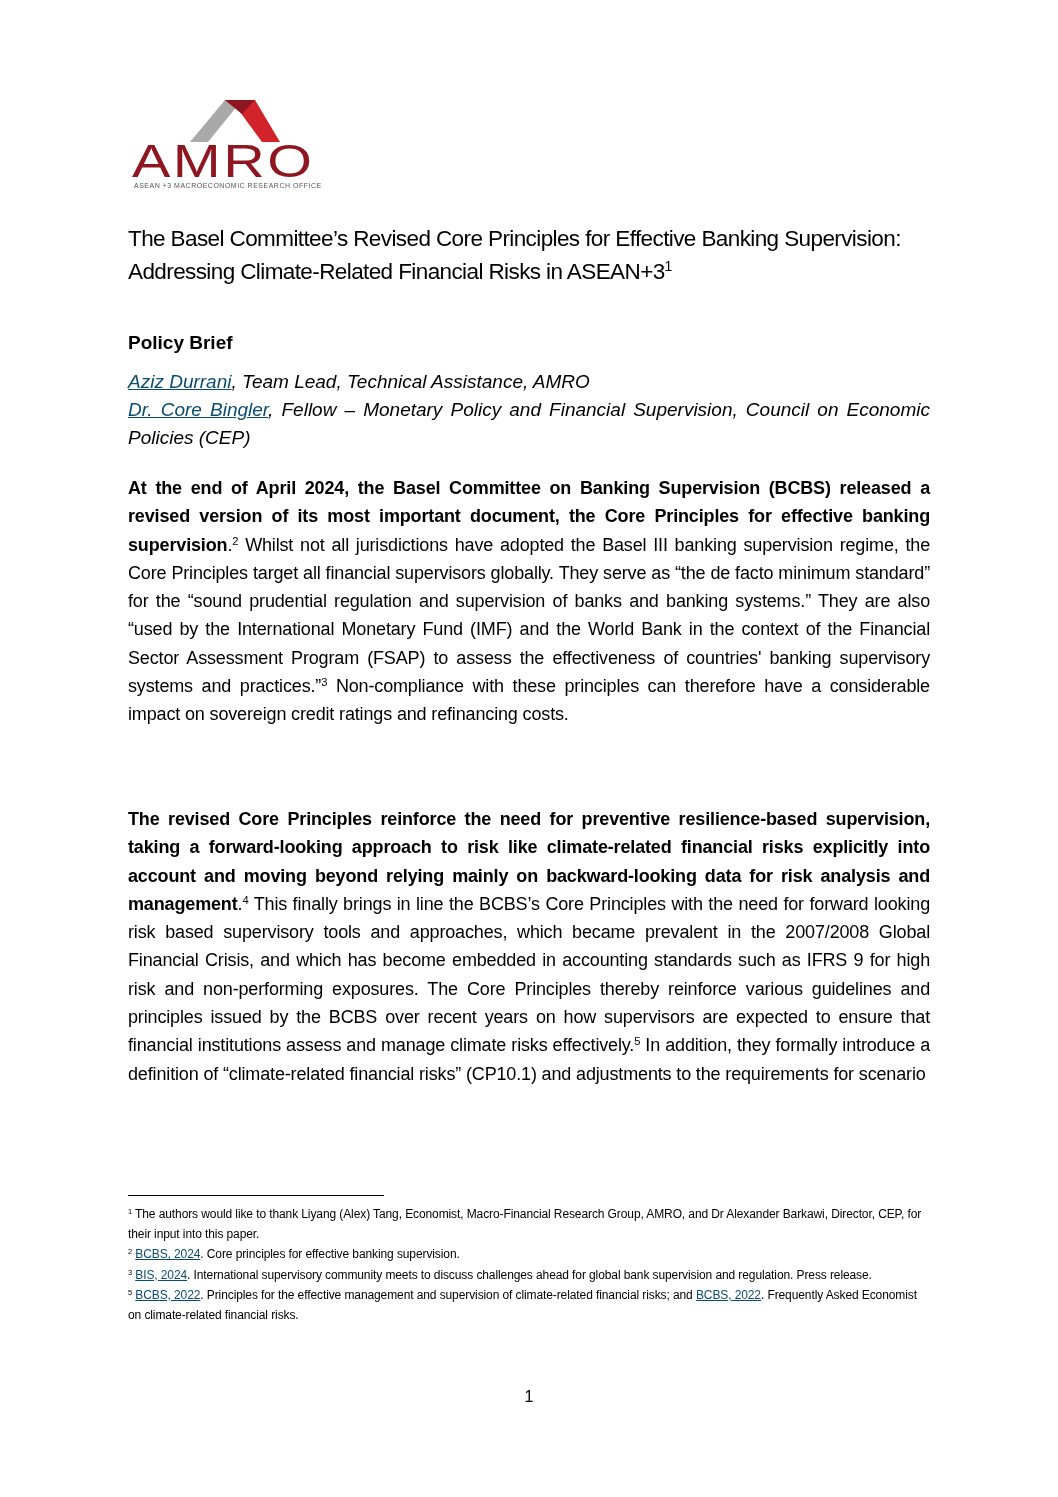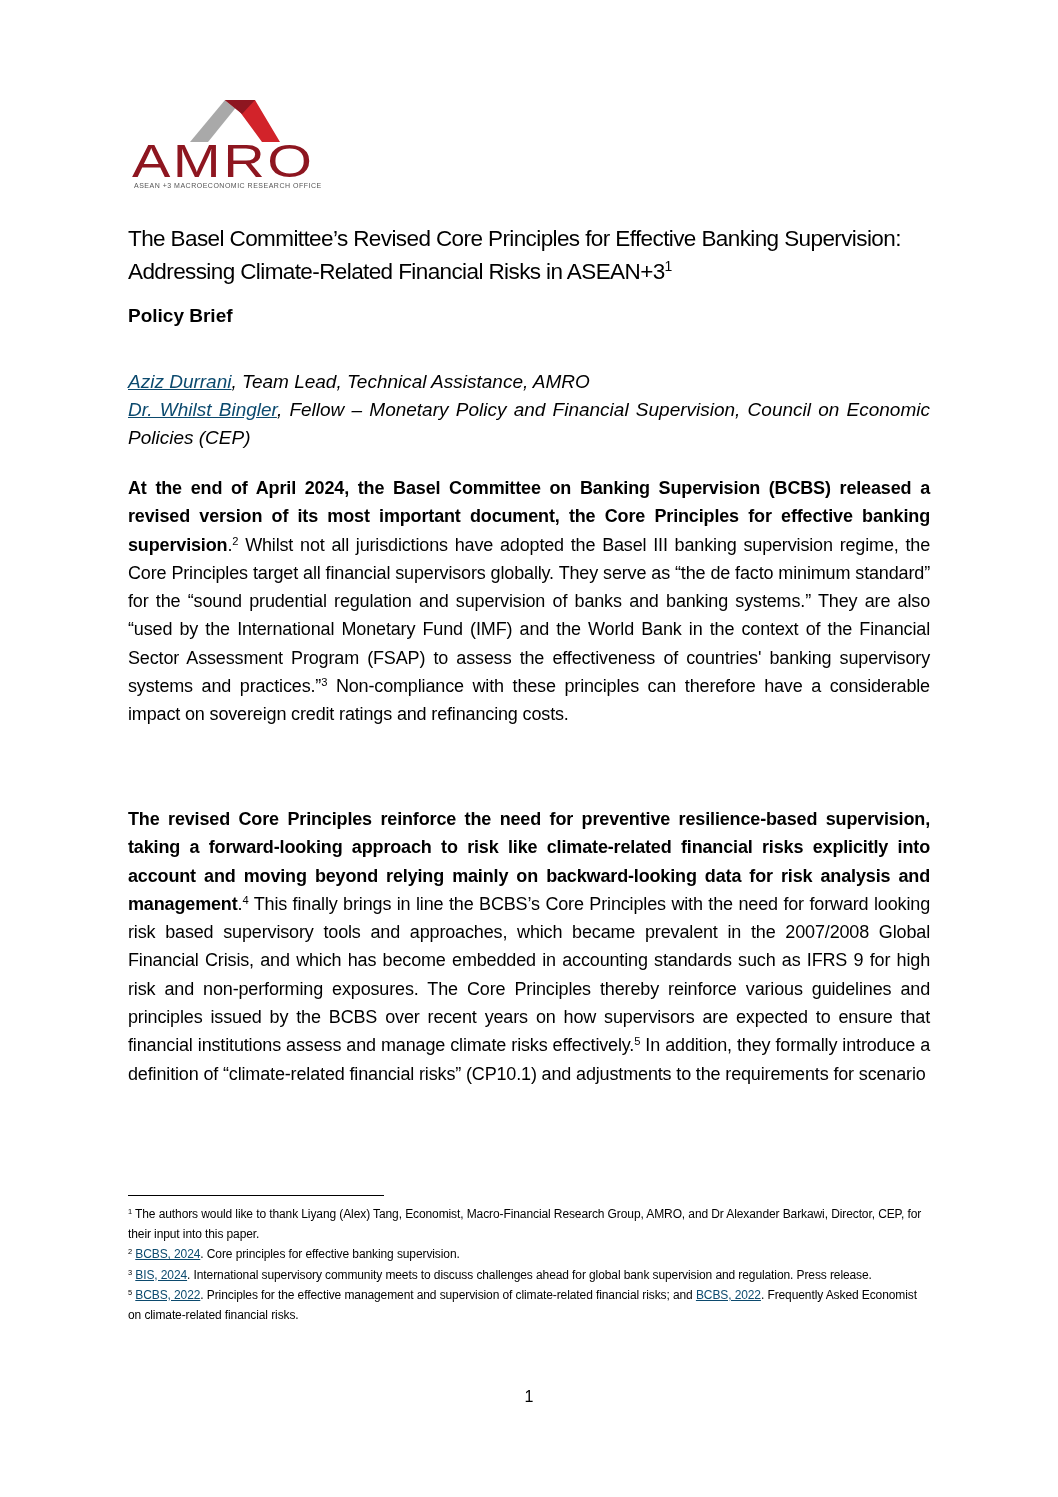--- a/index.html
+++ b/index.html
@@ -6,21 +6,21 @@
   body { width: 1058px; height: 1497px; position: relative; overflow: hidden; color: #000; }
   .page { position: absolute; left: 0; top: 0; width: 1058px; height: 1497px; }
   .logo-amro { position: absolute; left: 130px; top: 98px; width: 210px; height: 95px; }
   .logo-cep { position: absolute; left: 668px; top: 106px; width: 230px; height: 80px; }
   .cep-big { position: absolute; left: 0; top: 0; font-family: "Liberation Sans", sans-serif; font-weight: bold; font-size: 64px; letter-spacing: -4px; color: #1f6a9e; line-height: 64px; transform: scaleX(0.92); transform-origin: left top; }
   .cep-small { position: absolute; left: 96px; top: 38px; font-family: "Liberation Sans", sans-serif; font-size: 16px; line-height: 17px; color: #1f6a9e; transform: scaleX(0.92); transform-origin: left top; }
   .amro-word { position: absolute; left: 2px; top: 40px; font-family: "Liberation Sans", sans-serif; font-size: 46px; color: #8e1620; letter-spacing: 2px; line-height: 46px; transform: scaleX(1.25); transform-origin: left top; }
   .amro-sub { position: absolute; left: 4px; top: 84px; font-family: "Liberation Sans", sans-serif; font-size: 7px; color: #555; letter-spacing: 0.5px; white-space: nowrap; }
   .content { position: absolute; left: 128px; width: 802px; font-family: "Liberation Sans", sans-serif; }
   .title { top: 222px; font-size: 22.5px; font-weight: normal; line-height: 33px; letter-spacing: -0.6px; }
-  .subtitle { top: 301px; font-size: 19px; font-weight: bold; line-height: 30px; }
+  .subtitle { top: 328px; font-size: 19px; font-weight: bold; line-height: 30px; }
   .authors { top: 368px; font-size: 19px; font-style: italic; line-height: 28px; text-align: justify; }
   .para { font-size: 18px; line-height: 28.3px; text-align: justify; letter-spacing: -0.15px; }
   .p1 { top: 474px; }
   .p2 { top: 805px; }
   a.lnk { color: #0c4a6e; text-decoration: underline; }
   sup { font-size: 0.62em; line-height: 0; vertical-align: 0.55em; }
   .fn-rule { position: absolute; left: 128px; top: 1195px; width: 256px; height: 1px; background: #000; }
   .footnotes { top: 1204px; font-size: 12px; line-height: 20.2px; letter-spacing: -0.1px; }
   .fn { display: block; }
   .page-num { position: absolute; left: 0; width: 1058px; top: 1388px; text-align: center; font-family: "Liberation Sans", sans-serif; font-size: 16px; }
@@ -45,21 +45,21 @@
     <span>The Basel Committee’s Revised Core Principles for Effective Banking Supervision: Addressing Climate-Related Financial Risks in ASEAN+3</span><sup>1</sup>
   </div>
 
   <div class="content subtitle">Policy Brief</div>
 
   <div class="content authors">
     <div>
       <a class="lnk">Aziz Durrani</a><span>, Team Lead, Technical Assistance, AMRO</span>
     </div>
     <div>
-      <a class="lnk">Dr. Whilst Bingler</a><span>, Fellow – Monetary Policy and Financial Supervision, Council on Economic Policies (CEP)</span>
+      <a class="lnk">Dr. Core Bingler</a><span>, Fellow – Monetary Policy and Financial Supervision, Council on Economic Policies (CEP)</span>
     </div>
   </div>
 
   <div class="content para p1">
     <b>At the end of April 2024, the Basel Committee on Banking Supervision (BCBS) released a revised version of its most important document, the Core Principles for effective banking supervision</b><span>.</span><sup>2</sup><span> Whilst not all jurisdictions have adopted the Basel III banking supervision regime, the Core Principles target all financial supervisors globally. They serve as “the de facto minimum standard” for the “sound prudential regulation and supervision of banks and banking systems.” They are also “used by the International Monetary Fund (IMF) and the World Bank in the context of the Financial Sector Assessment Program (FSAP) to assess the effectiveness of countries' banking supervisory systems and practices.”</span><sup>3</sup><span> Non-compliance with these principles can therefore have a considerable impact on sovereign credit ratings and refinancing costs.</span>
   </div>
 
   <div class="content para p2">
     <b>The revised Core Principles reinforce the need for preventive resilience-based supervision, taking a forward-looking approach to risk like climate-related financial risks explicitly into account and moving beyond relying mainly on backward-looking data for risk analysis and management</b><span>.</span><sup>4</sup><span> This finally brings in line the BCBS’s Core Principles with the need for forward looking risk based supervisory tools and approaches, which became prevalent in the 2007/2008 Global Financial Crisis, and which has become embedded in accounting standards such as IFRS 9 for high risk and non-performing exposures. The Core Principles thereby reinforce various guidelines and principles issued by the BCBS over recent years on how supervisors are expected to ensure that financial institutions assess and manage climate risks effectively.</span><sup>5</sup><span> In addition, they formally introduce a definition of “climate-related financial risks” (CP10.1) and adjustments to the requirements for scenario</span>
   </div>

